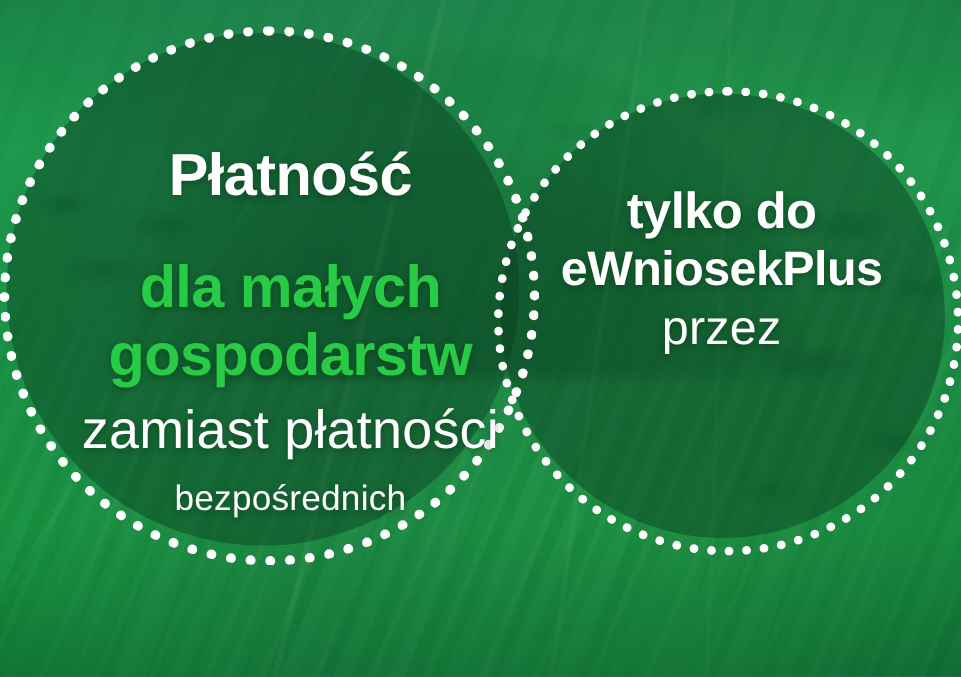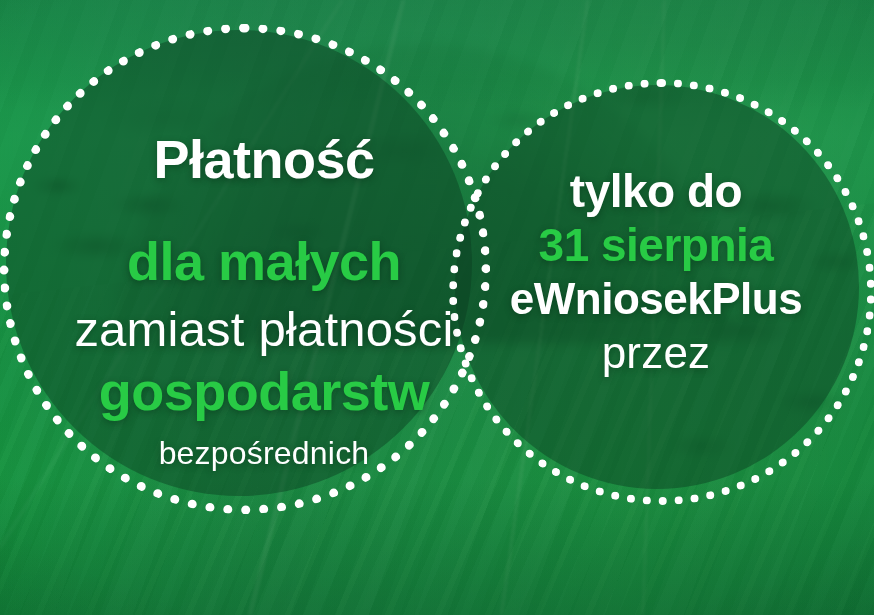--- a/index.html
+++ b/index.html
@@ -230,25 +230,24 @@
 
   <div class="circle circle-fill" style="left:455px; top:85px; width:404px; height:404px;"></div>
 
   <div class="circle circle-dots" style="left:0px; top:24px; width:472px; height:472px; border-width:9px;"></div>
 
   <div class="circle circle-dots" style="left:449px; top:79px; width:410px; height:410px; border-width:8px;"></div>
 
   <div class="text-block shadowed" id="left-text">
     <span class="line bold white l1">Płatność</span>
     <span class="line bold l2" style="color:#28CB45;">dla małych</span>
+    <span class="line bold l3" style="color:#28CB45;">gospodarstw</span>
     <span class="line light white l4">zamiast płatności</span>
-    <span class="line bold l3" style="color:#28CB45;">gospodarstw</span>
     <span class="line light white l5">bezpośrednich</span>
   </div>
 
   <div class="text-block shadowed" id="right-text">
     <span class="line bold r2" style="color:#ffffff;">tylko do</span>
-    <span class="line bold r3" style="color:#28CB45;">31 sierpnia</span>
     <span class="line bold white r5">eWniosekPlus</span>
     <span class="line light white r4">przez</span>
   </div>
 
 </div>
 
 </body></html>

